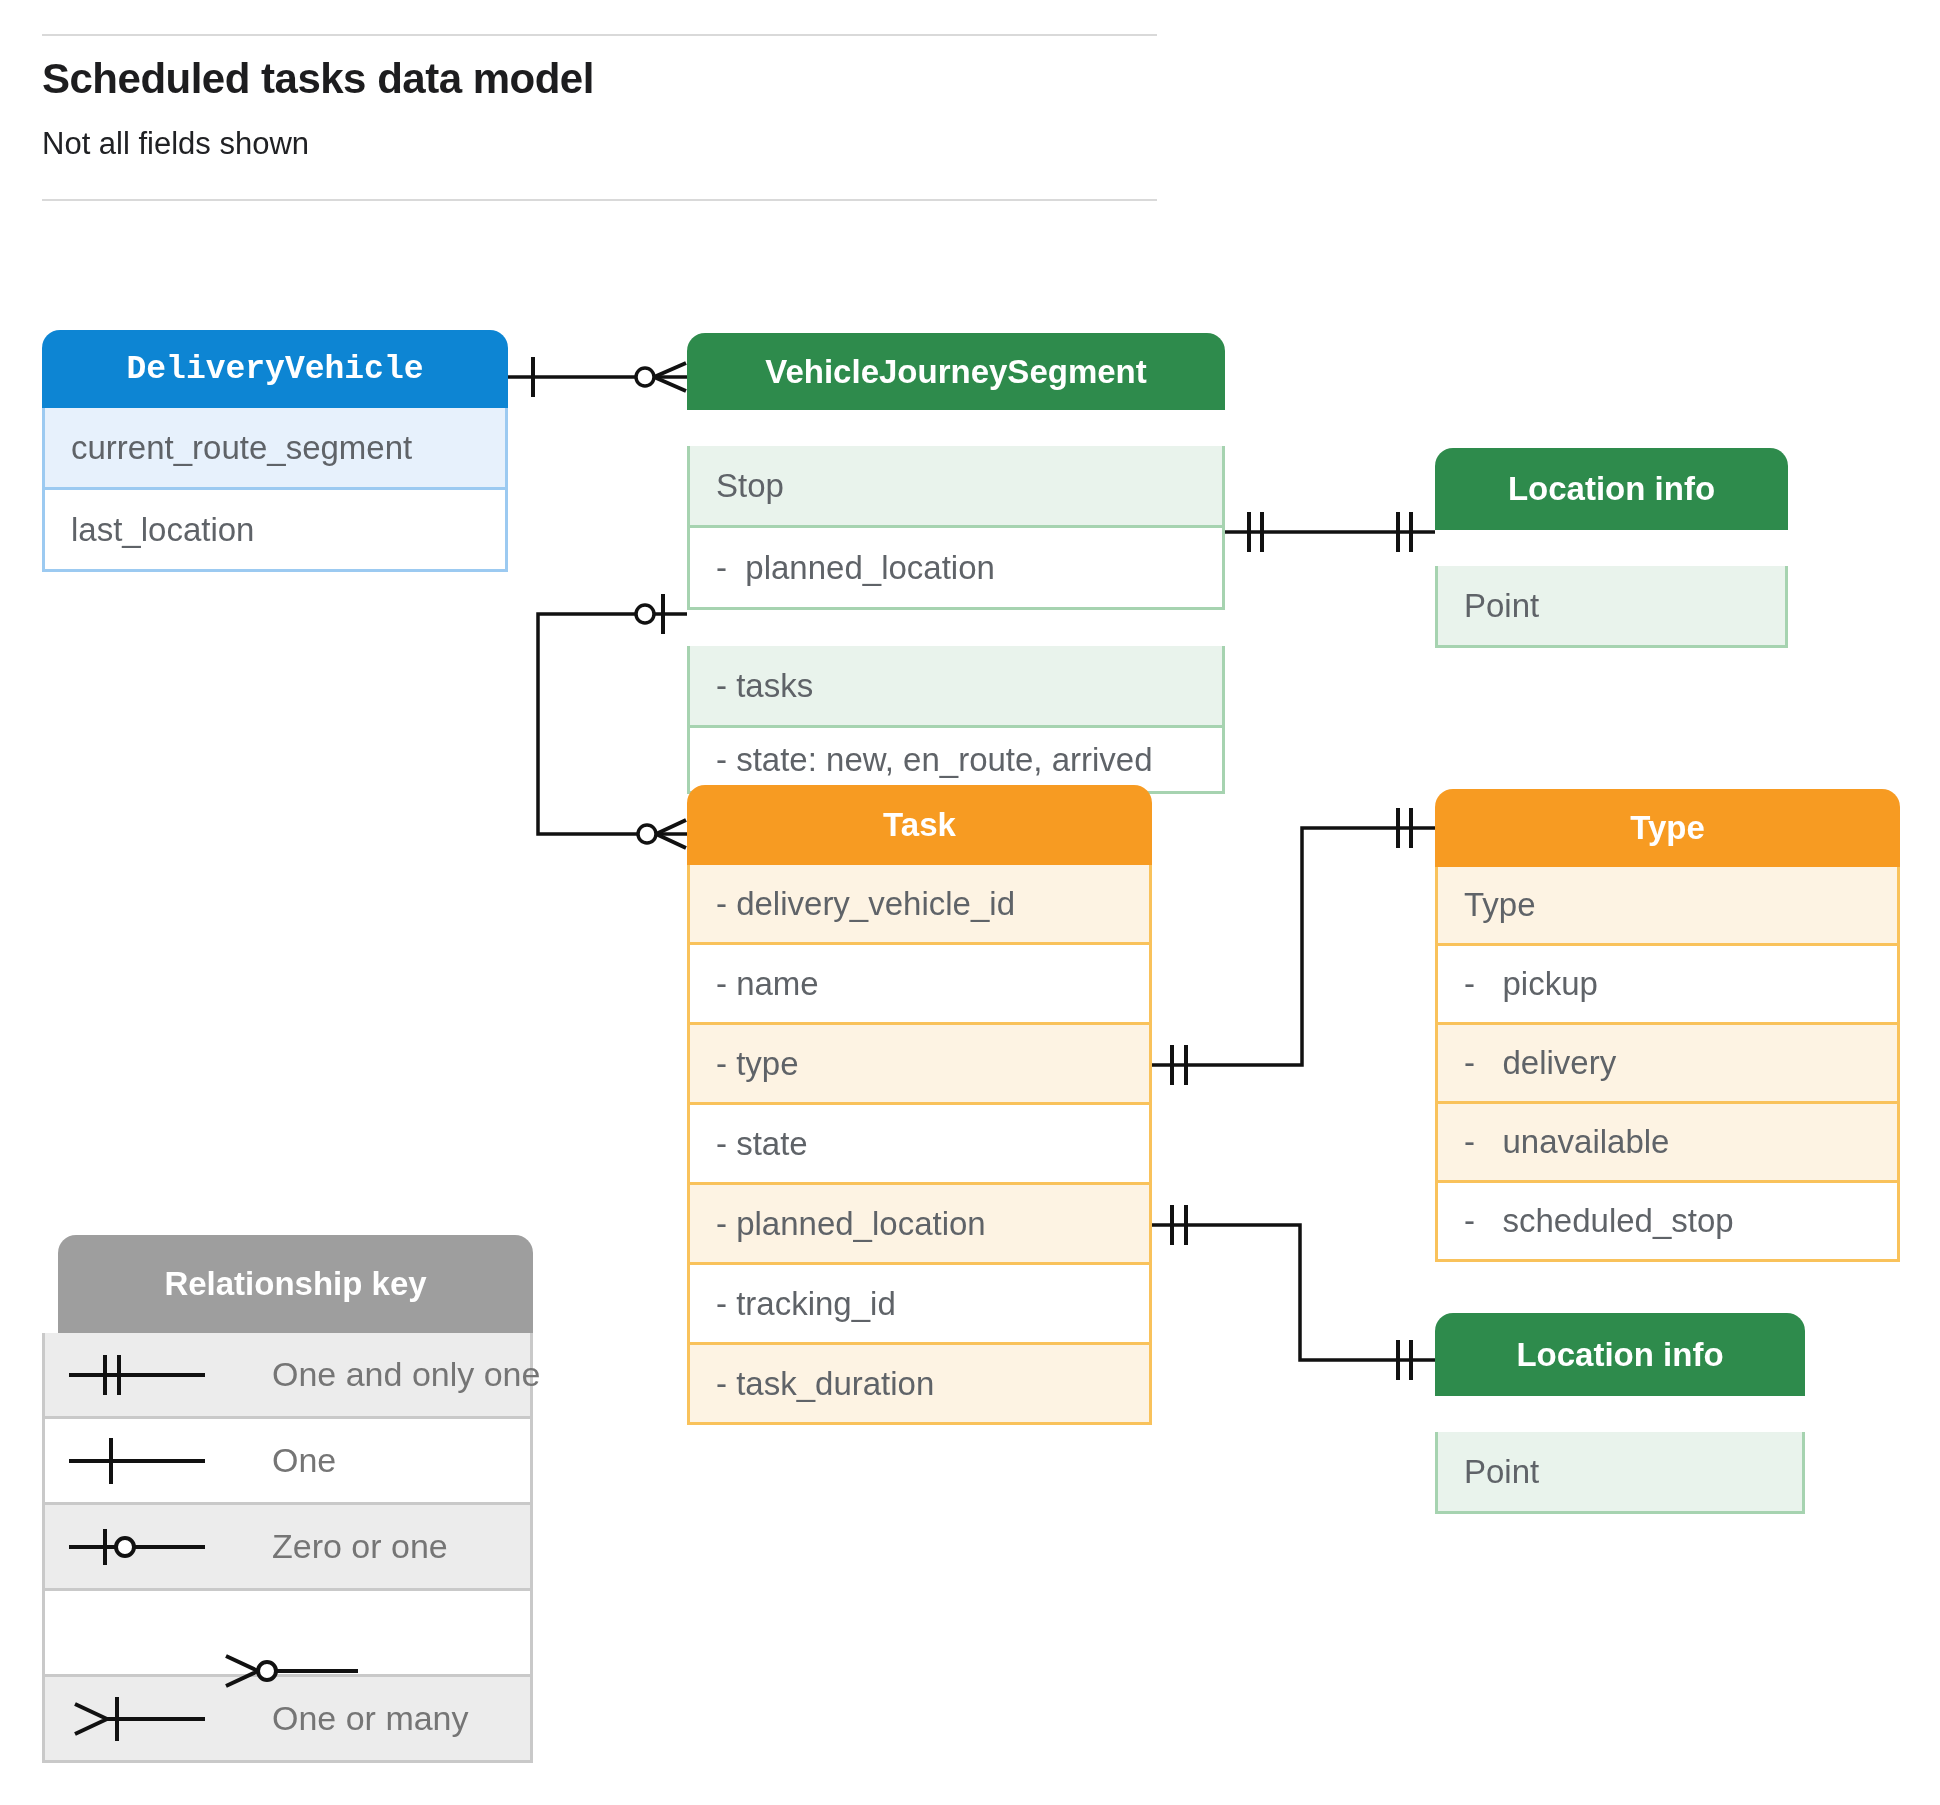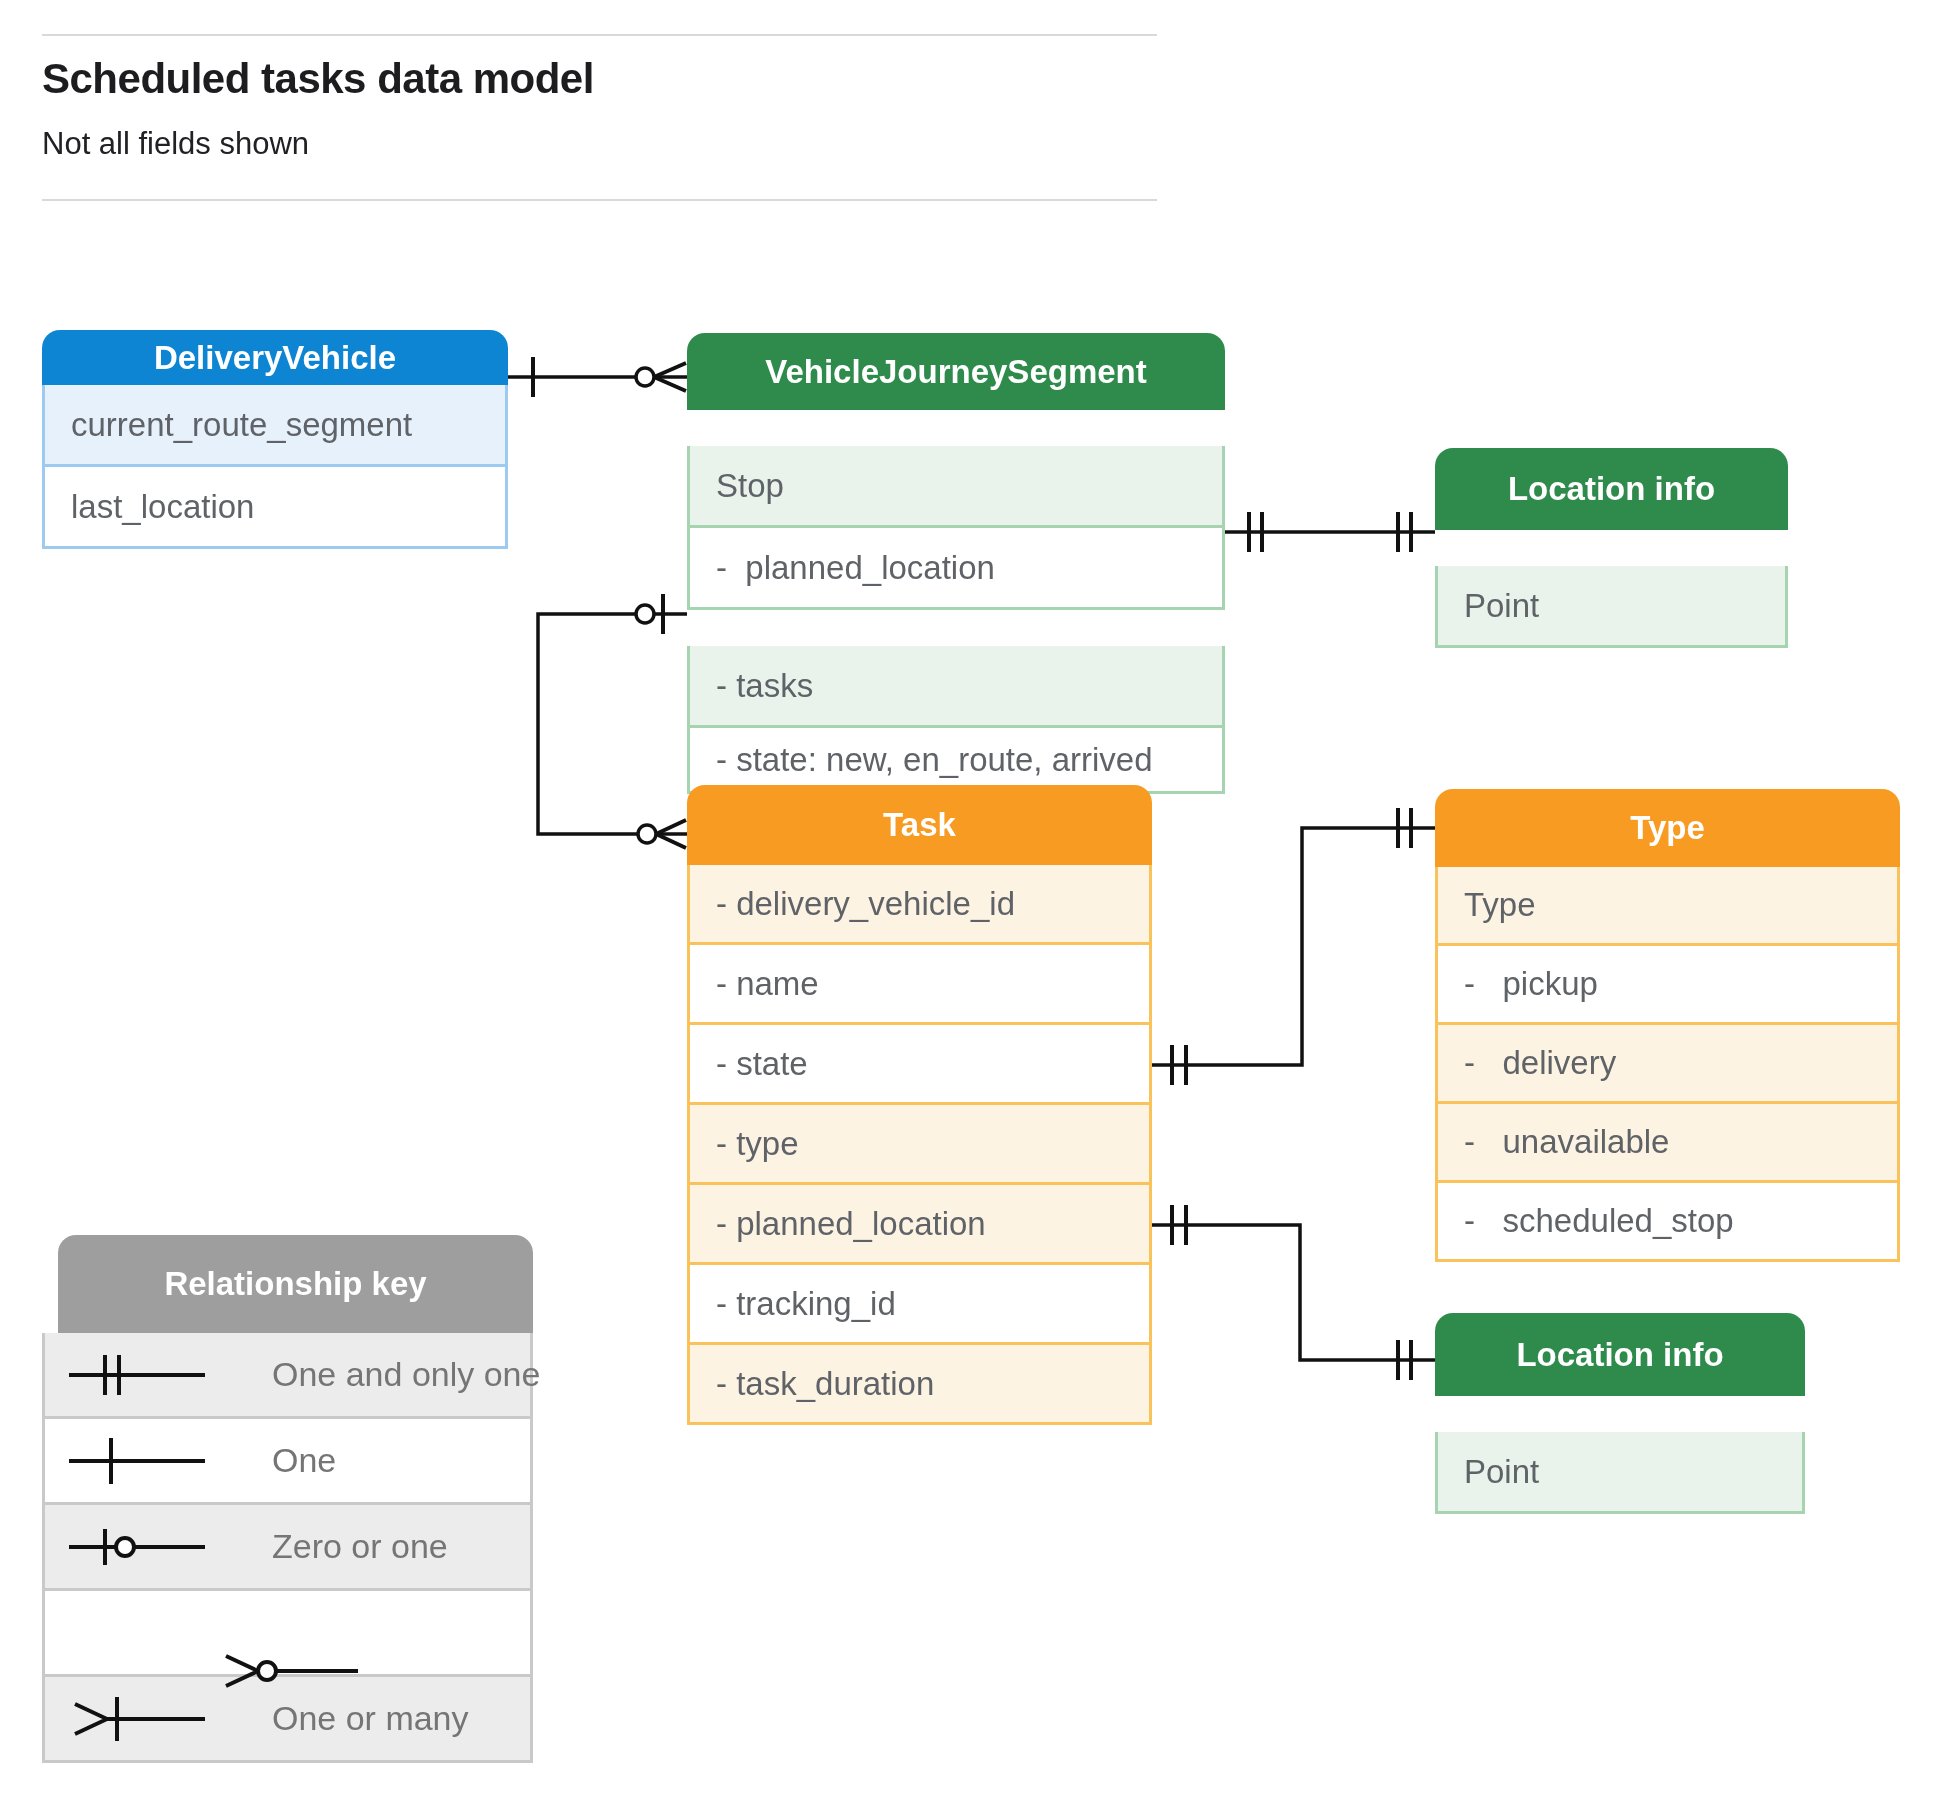--- a/index.html
+++ b/index.html
@@ -86,21 +86,21 @@
       </g>
 
       <g>
         <path d="M1152,1225 H1300 V1360 H1435"></path>
         <path d="M1172,1205 V1245 M1186,1205 V1245 M1398,1340 V1380 M1411,1340 V1380" stroke-width="4"></path>
       </g>
     </g>
   </svg>
 
   <div class="entity theme-blue" style="left:42px;top:330px;width:466px;">
-    <div class="ehead" style="height:55px;">
+    <div class="ehead" style="height:78px;font-family:Liberation Mono, monospace;">
       <span>DeliveryVehicle</span>
     </div>
     <div class="ebody">
       <div class="erow shaded" style="height:82px;"><span>current_route_segment</span></div>
       <div class="erow" style="height:82px;"><span>last_location</span></div>
     </div>
   </div>
 
   <div class="entity theme-green" style="left:687px;top:333px;width:538px;">
     <div class="ehead" style="height:77px;">
@@ -123,22 +123,22 @@
     </div>
   </div>
 
   <div class="entity theme-orange" style="left:687px;top:785px;width:465px;">
     <div class="ehead" style="height:80px;">
       <span>Task</span>
     </div>
     <div class="ebody">
       <div class="erow shaded" style="height:80px;"><span>- delivery_vehicle_id</span></div>
       <div class="erow" style="height:80px;"><span>- name</span></div>
+      <div class="erow shaded" style="height:80px;"><span>- type</span></div>
       <div class="erow" style="height:80px;"><span>- state</span></div>
-      <div class="erow shaded" style="height:80px;"><span>- type</span></div>
       <div class="erow shaded" style="height:80px;"><span>- planned_location</span></div>
       <div class="erow" style="height:80px;"><span>- tracking_id</span></div>
       <div class="erow shaded" style="height:80px;"><span>- task_duration</span></div>
     </div>
   </div>
 
   <div class="entity theme-orange" style="left:1435px;top:789px;width:465px;">
     <div class="ehead" style="height:78px;">
       <span>Type</span>
     </div>

